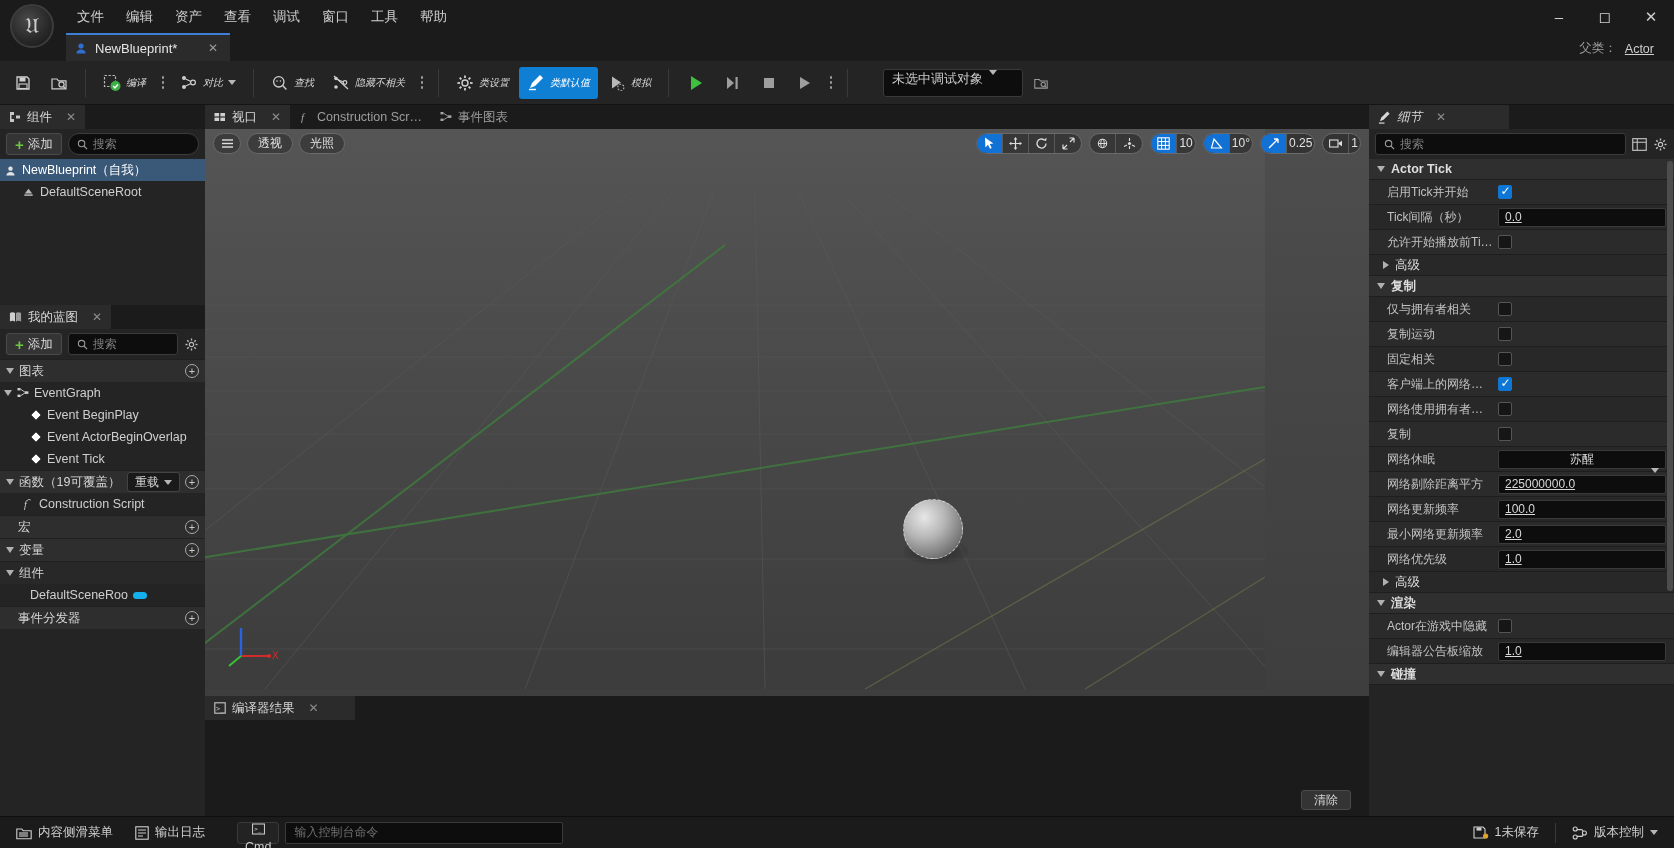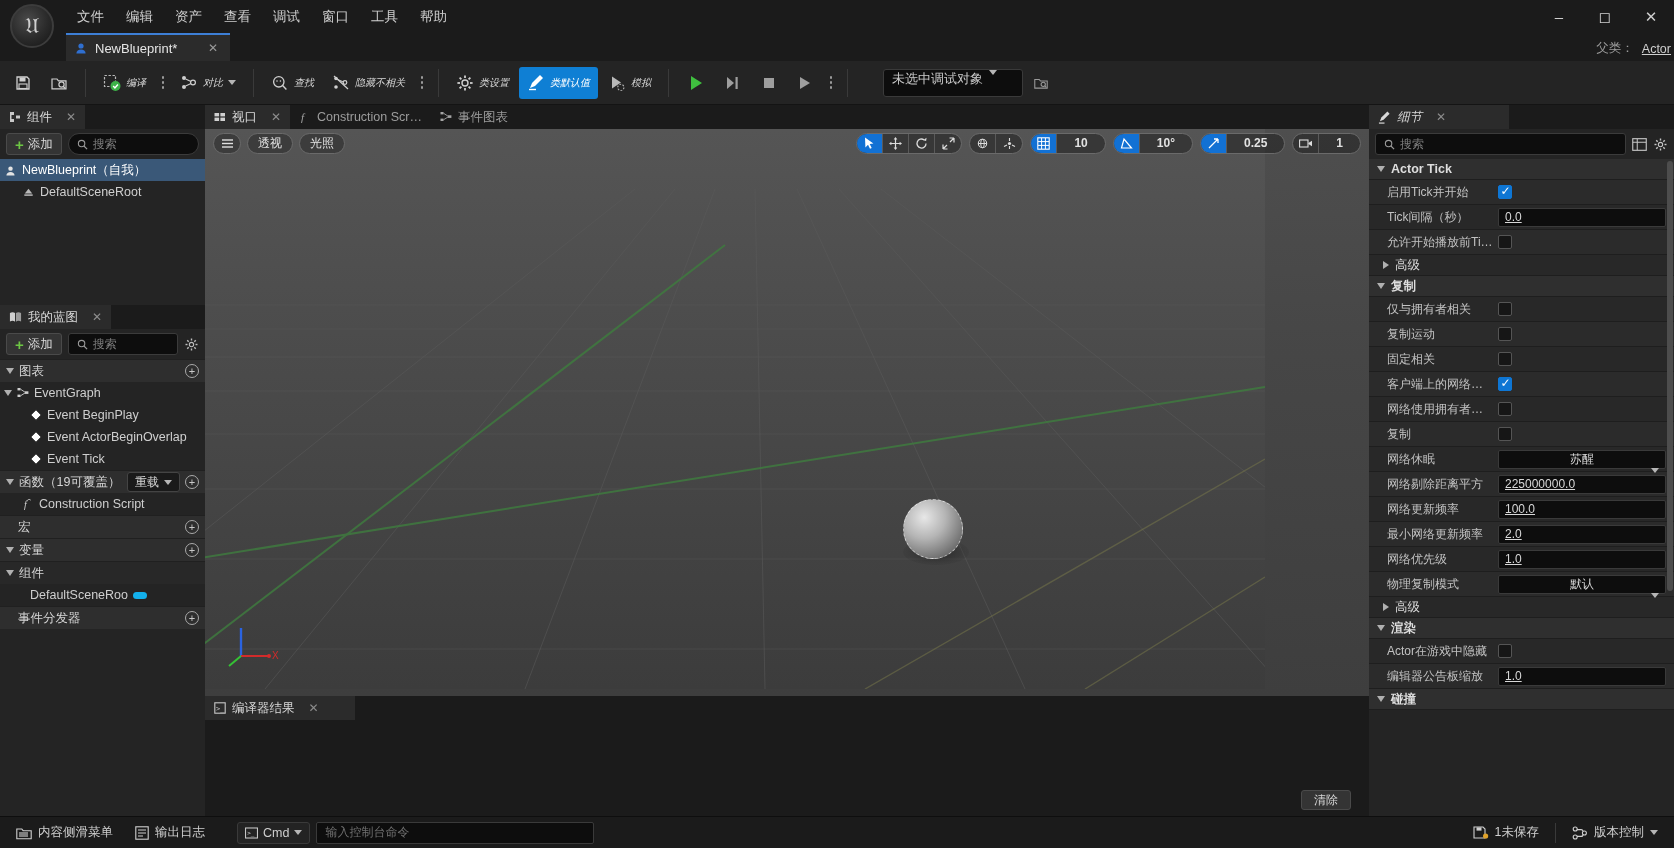--- a/index.html
+++ b/index.html
@@ -27,21 +27,21 @@
   .winbtn { width:46px; height:33px; display:flex; align-items:center; justify-content:center; color:#cfcfcf; font-size:15px; }
 
   
   .tabstrip { height:28px; background:#1b1b1b; display:flex; align-items:flex-end; position:relative; flex:0 0 auto; padding-left:66px; }
   .asset-tab {
     height:28px; min-width:164px; background:#2b2b2b; border-top:2px solid #3d7fd6;
     display:flex; align-items:center; padding:0 8px; gap:7px; font-size:13px; color:#e6e6e6;
   }
   .asset-tab .bp-ic { width:14px; height:14px; display:inline-block; }
   .asset-tab .tabx { margin-left:auto; color:#9a9a9a; font-size:12px; padding:0 4px; }
-  .parent-class { margin-left:auto; display:flex; align-items:center; gap:8px; padding:0 3px 4px 0; font-size:12.5px; color:#9d9d9d; }
+  .parent-class { margin-left:auto; display:flex; align-items:center; gap:8px; padding:0 20px 4px 0; font-size:12.5px; color:#9d9d9d; }
   .parent-class .plink { color:#cfcfcf; text-decoration:underline; }
 
   
   .toolbar { height:44px; background:#242424; display:flex; align-items:center; padding:0 6px; gap:2px; flex:0 0 auto; border-bottom:1px solid #141414; }
   .tb-btn { display:flex; align-items:center; gap:5px; height:32px; padding:0 8px; border-radius:3px; color:#d7d7d7; font-size:10px; white-space:nowrap;font-style:italic; }
   .tb-btn.active { background:#0f7fd4; color:#fff; }
   .tb-sep { width:1px; height:28px; background:#3a3a3a; margin:0 7px; }
   .tb-dots { width:14px; height:32px; display:flex; flex-direction:column; align-items:center; justify-content:center; gap:2.5px; }
   .tb-dots i { width:2.5px; height:2.5px; background:#9b9b9b; border-radius:50%; display:block; }
   .dbg-select {
@@ -93,21 +93,21 @@
   .viewport { position:relative; flex:1 1 auto; min-height:0; overflow:hidden;
     background:linear-gradient(180deg,#4e4e4e 0%,#464646 40%,#3e3e3e 100%); }
   .vp-topbar { position:absolute; left:0; right:0; top:0; height:28px; display:flex; align-items:center; padding:0 8px; gap:6px; z-index:3; }
   .vchip { height:21px; border:1px solid #6a6a6a; border-radius:11px; display:flex; align-items:center; justify-content:center; padding:0 10px; font-size:12px; color:#e2e2e2; background:rgba(30,30,30,.45); }
   .vchip.ico { width:28px; padding:0; }
   .vp-rightbar { margin-left:auto; display:flex; align-items:center; gap:7px; }
   .vgroup { display:flex; align-items:center; border:1px solid #6a6a6a; border-radius:11px; overflow:hidden; background:rgba(25,25,25,.5); height:21px; }
   .vgi { width:26px; height:21px; display:flex; align-items:center; justify-content:center; color:#dcdcdc; font-size:12px; border-right:1px solid #5a5a5a; }
   .vgi:last-child { border-right:none; }
   .vgi.on { background:#1271d4; color:#fff; }
-  .vgv { padding:0 17px; font-size:12px; color:#e2e2e2; display:flex; align-items:center; height:21px;font-weight:bold; }
+  .vgv { padding:0 2px; font-size:12px; color:#e2e2e2; display:flex; align-items:center; height:21px; }
   .vp-floor { position:absolute; inset:0; }
   .sphere {
     position:absolute; left:698px; top:370px; width:60px; height:60px; border-radius:50%;
     background:radial-gradient(circle at 35% 30%, #e7e7e7 0%, #b5b5b5 38%, #6a6a6a 80%, #4a4a4a 100%);
     border:1px dashed rgba(255,255,255,.55);
   }
   .sphere-shadow { position:absolute; left:698px; top:410px; width:66px; height:26px; border-radius:50%;
     background:radial-gradient(ellipse at center, rgba(20,20,20,.55) 0%, rgba(40,40,40,.18) 62%, rgba(0,0,0,0) 100%); }
   .axis-gizmo { position:absolute; left:22px; bottom:26px; width:54px; height:48px; }
 
@@ -129,21 +129,21 @@
   .chk.on { background:#0e76d4; border-color:#0e76d4; position:relative; }
   .chk.on:after { content:"✓"; position:absolute; left:1.5px; top:-2px; color:#fff; font-size:12px; }
   .vinput { width:100%; height:19px; background:#0d0d0d; border:1px solid #3a3a3a; border-radius:2px; display:flex; align-items:center; padding:0 6px; font-size:12px; color:#d8d8d8;text-decoration:underline; }
   .vselect { width:100%; height:19px; background:#0d0d0d; border:1px solid #3a3a3a; border-radius:2px; display:flex; align-items:center; padding:0 6px; font-size:12px; color:#d8d8d8;flex-direction:column; }
   .vselect .caret { margin-left:auto; }
   .det-scroll { position:absolute; right:1px; top:2px; width:6px; height:430px; background:#4d4d4d; border-radius:3px; }
 
   
   .statusbar { height:32px; flex:0 0 32px; background:#1b1b1b; display:flex; align-items:center; padding:0 8px; gap:6px; border-top:1px solid #0e0e0e; }
   .sb-btn { display:flex; align-items:center; gap:6px; height:24px; padding:0 8px; border-radius:3px; font-size:12.5px; color:#cfcfcf; }
-  .cmd-sel { display:flex; align-items:center; gap:5px; height:22px; padding:0 7px; border:1px solid #3a3a3a; border-radius:3px; background:#232323; font-size:12.5px; color:#cfcfcf; }
+  .cmd-sel { display:flex; align-items:center; gap:5px; height:22px; padding:0 7px; border:1px solid #3a3a3a; border-radius:3px; background:#232323; font-size:12.5px; color:#cfcfcf;flex-direction:column; }
   .cmd-input { width:278px; height:22px; background:#0d0d0d; border:1px solid #3a3a3a; border-radius:2px; display:flex; align-items:center; padding:0 8px; font-size:12px; color:#6f6f6f; }
   .sb-right { margin-left:auto; display:flex; align-items:center; gap:4px; }
   .sb-sep { width:1px; height:20px; background:#3a3a3a; margin:0 4px; }
   svg { display:block; }
 </style>
 </head>
 <body>
 
 <div class="app">
 
@@ -859,29 +859,20 @@
             <div class="prop-val">
               <div class="vinput">2.0</div>
             </div>
           </div>
           <div class="prop-row">
             <div class="prop-name">网络优先级</div>
             <div class="prop-val">
               <div class="vinput">1.0</div>
             </div>
           </div>
-          <div class="prop-row">
-            <div class="prop-name">物理复制模式</div>
-            <div class="prop-val">
-              <div class="vselect">
-                <span>默认</span>
-                <span class="caret"></span>
-              </div>
-            </div>
-          </div>
           <div class="cat-row" style="font-weight: normal; padding-left: 14px; background: rgb(40, 40, 40);">
             <span class="tri right"></span>
             <span>高级</span>
           </div>
           <div class="cat-row">
             <span class="tri"></span>
             <span>渲染</span>
           </div>
           <div class="prop-row">
             <div class="prop-name">Actor在游戏中隐藏</div>

